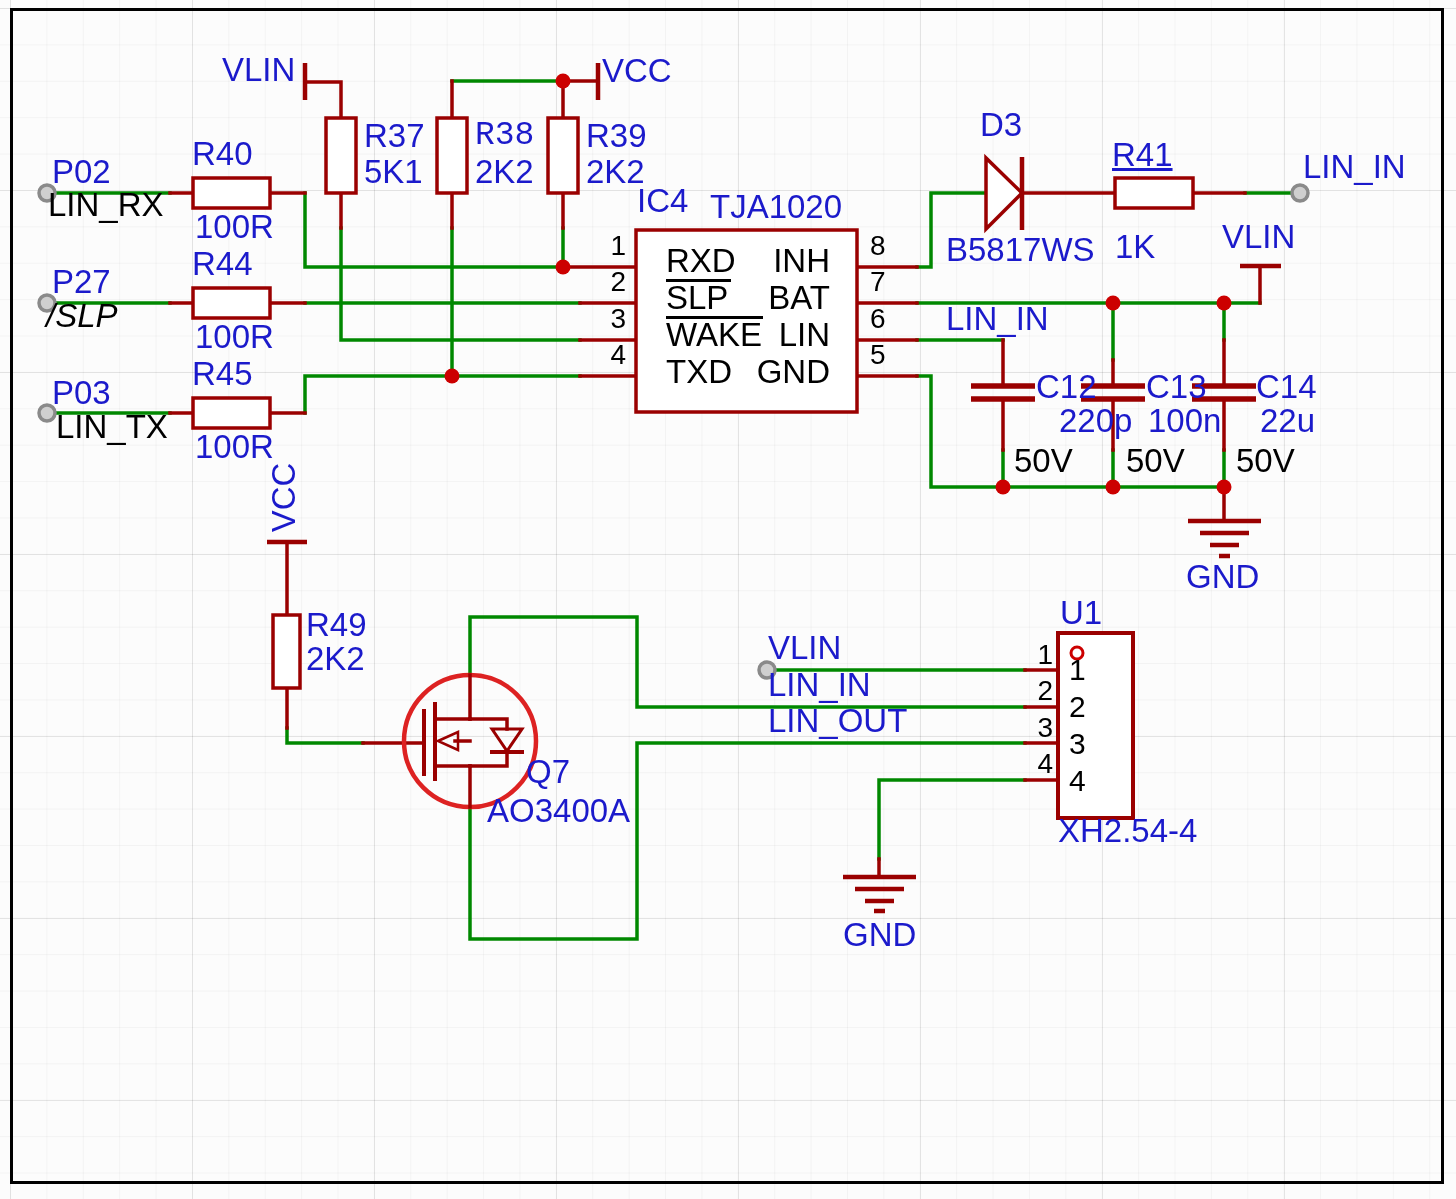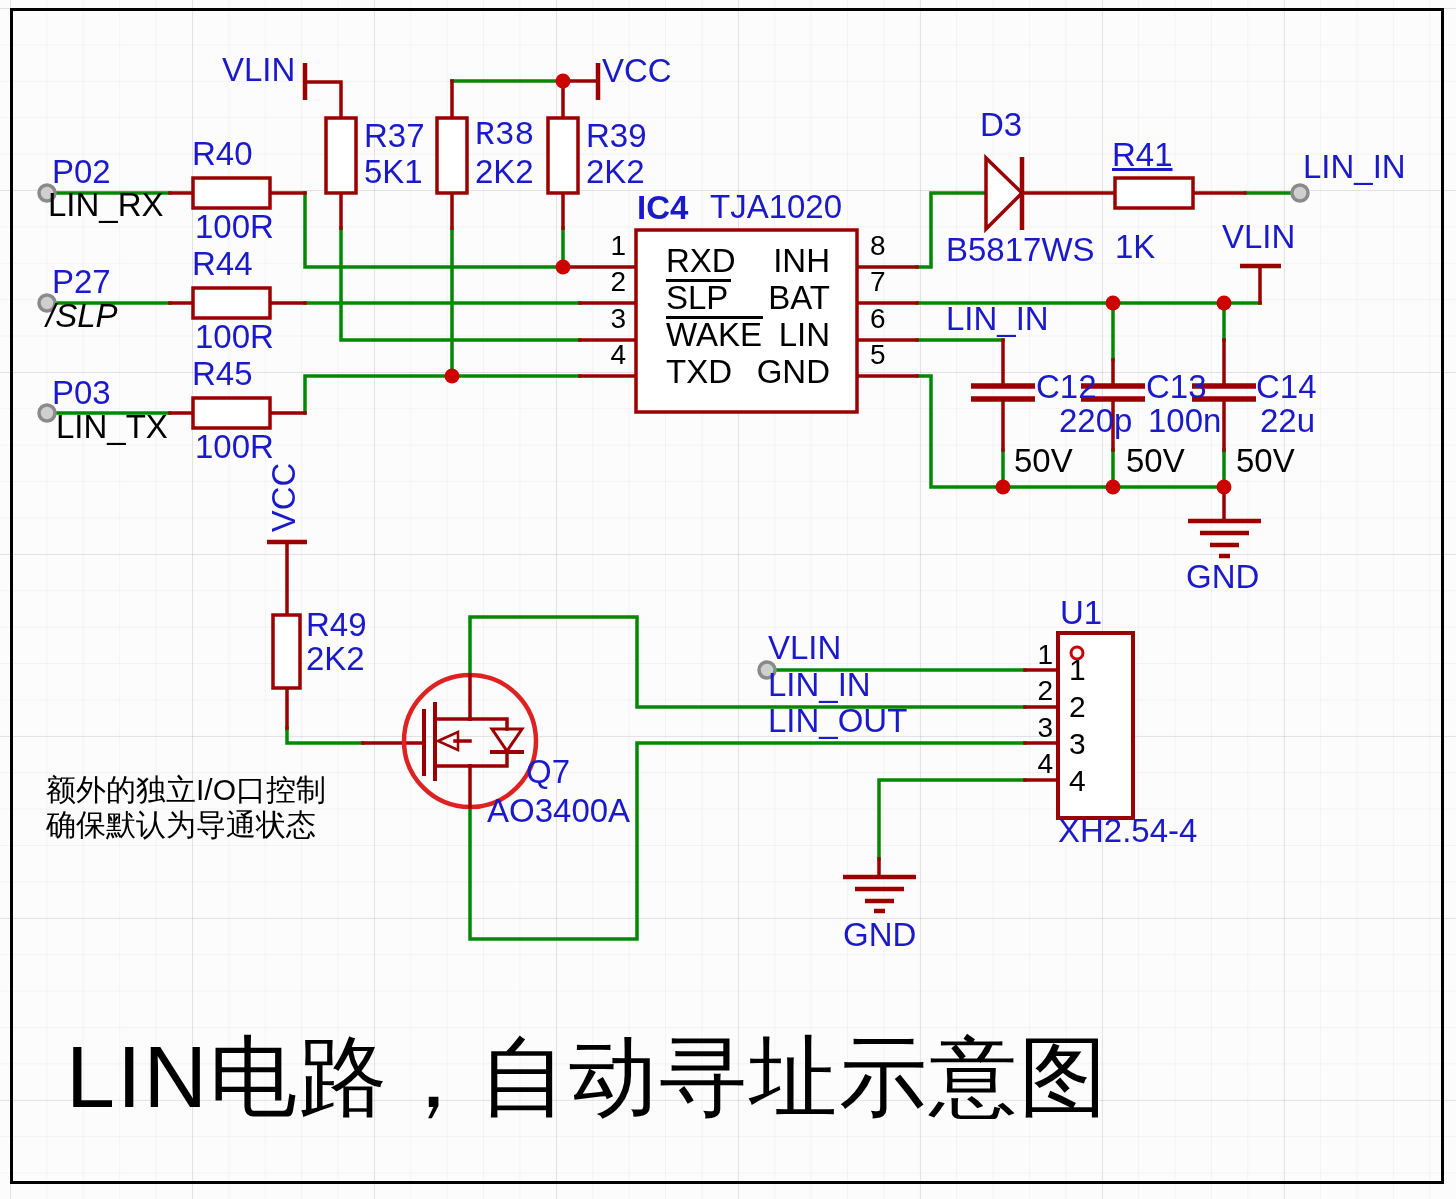--- a/index.html
+++ b/index.html
@@ -230,21 +230,21 @@
   <div class="lbl blue" style="left:364px;top:155px;">5K1</div>
   <div class="lbl blue" style="left:475px;top:119px;font-family:Liberation Mono, monospace;">R38</div>
   <div class="lbl blue" style="left:475px;top:155px;">2K2</div>
   <div class="lbl blue" style="left:586px;top:119px;">R39</div>
   <div class="lbl blue" style="left:586px;top:155px;">2K2</div>
   <div class="lbl blue" style="left:1112px;top:138px;text-decoration:underline;">R41</div>
   <div class="lbl blue" style="left:1115px;top:210px;margin-top:20px;">1K</div>
   <div class="lbl blue" style="left:306px;top:608px;">R49</div>
   <div class="lbl blue" style="left:306px;top:642px;">2K2</div>
 
-  <div class="lbl blue" style="left:637px;top:191px;font-weight:bold;">IC4</div>
+  <div class="lbl blue" style="left:637px;top:184px;">IC4</div>
   <div class="lbl blue" style="left:710px;top:190px;">TJA1020</div>
   <div class="lbl blk s28 ra" style="left:586px;top:232px;width:40px;">1</div>
   <div class="lbl blk s28 ra" style="left:586px;top:268px;width:40px;">2</div>
   <div class="lbl blk s28 ra" style="left:586px;top:305px;width:40px;">3</div>
   <div class="lbl blk s28 ra" style="left:586px;top:341px;width:40px;">4</div>
   <div class="lbl blk s28" style="left:870px;top:232px;">8</div>
   <div class="lbl blk s28" style="left:870px;top:268px;">7</div>
   <div class="lbl blk s28" style="left:870px;top:305px;">6</div>
   <div class="lbl blk s28" style="left:870px;top:341px;">5</div>
   <div class="lbl blk" style="left:666px;top:244px;">RXD</div>
@@ -267,31 +267,28 @@
   <div class="lbl blue" style="left:1146px;top:370px;">C13</div>
   <div class="lbl blue" style="left:1148px;top:404px;">100n</div>
   <div class="lbl blk" style="left:1126px;top:444px;">50V</div>
   <div class="lbl blue" style="left:1256px;top:370px;">C14</div>
   <div class="lbl blue" style="left:1260px;top:404px;">22u</div>
   <div class="lbl blk" style="left:1236px;top:444px;">50V</div>
 
   <div class="lbl blue" style="left:526px;top:755px;">Q7</div>
   <div class="lbl blue" style="left:487px;top:794px;">AO3400A</div>
 
-  <div class="lbl blk s30" style="left:46px;top:775px;">额外的独立I/O口控制</div>
-  <div class="lbl blk s30" style="left:46px;top:810px;">确保默认为导通状态</div>
 
   <div class="lbl blue" style="left:1060px;top:596px;">U1</div>
   <div class="lbl blue" style="left:1058px;top:814px;">XH2.54-4</div>
   <div class="lbl blk s28 ra" style="left:1013px;top:641px;width:40px;">1</div>
   <div class="lbl blk s28 ra" style="left:1013px;top:677px;width:40px;">2</div>
   <div class="lbl blk s28 ra" style="left:1013px;top:714px;width:40px;">3</div>
   <div class="lbl blk s28 ra" style="left:1013px;top:750px;width:40px;">4</div>
   <div class="lbl blk s30" style="left:1069px;top:655px;">1</div>
   <div class="lbl blk s30" style="left:1069px;top:692px;">2</div>
   <div class="lbl blk s30" style="left:1069px;top:729px;">3</div>
   <div class="lbl blk s30" style="left:1069px;top:766px;">4</div>
   <div class="lbl blue" style="left:768px;top:631px;">VLIN</div>
   <div class="lbl blue" style="left:768px;top:668px;">LIN_IN</div>
   <div class="lbl blue" style="left:768px;top:704px;">LIN_OUT</div>
 
-  <div class="lbl title" style="left:66px;top:1033px;">LIN电路，自动寻址示意图</div>
 </div>
 
 </body></html>

